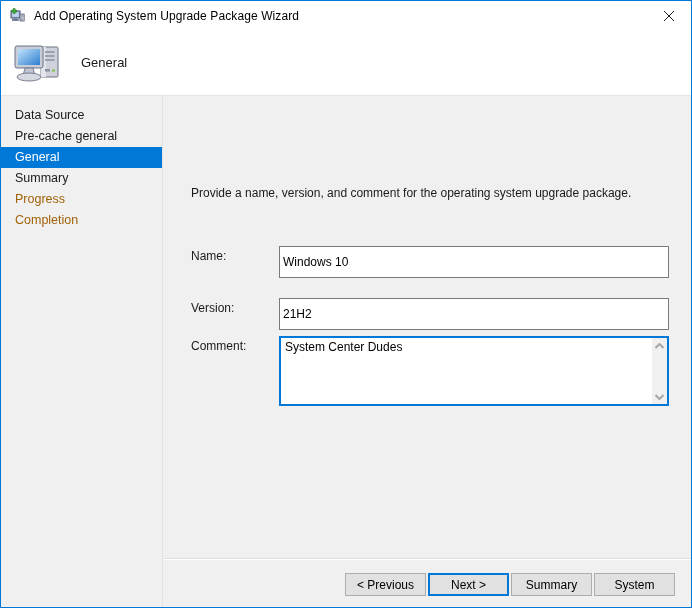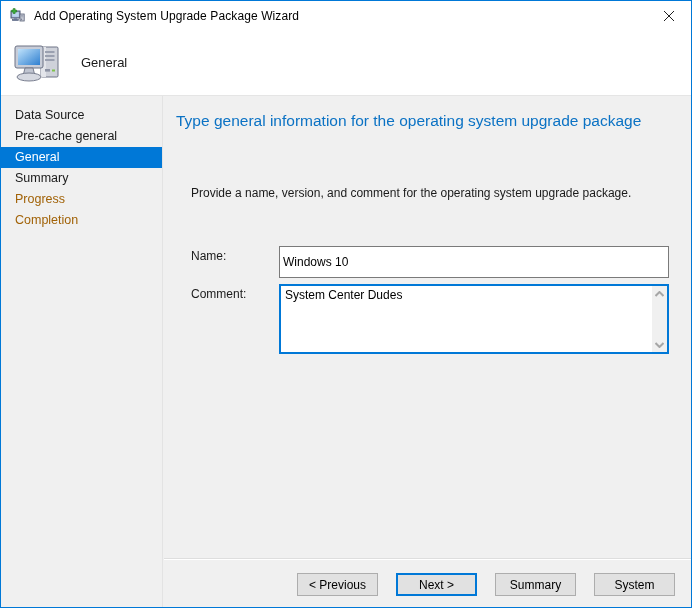--- a/index.html
+++ b/index.html
@@ -235,21 +235,21 @@
     bottom: 47px;
     height: 1px;
     background: #ffffff;
     border-top: 1px solid #dedede;
   }
   #footer {
     position: absolute;
     right: 16px;
     bottom: 11px;
     display: flex;
-    gap: 18px;
+    gap: 2px;
   }
   .btn {
     width: 81px;
     height: 23px;
     box-sizing: border-box;
     background: #e1e1e1;
     border: 1px solid #adadad;
     font-family: "Liberation Sans", sans-serif;
     font-size: 12px;
     color: #000000;
@@ -322,30 +322,33 @@
       <div class="nav-item">Data Source</div>
       <div class="nav-item">Pre-cache general</div>
       <div class="nav-item selected">General</div>
       <div class="nav-item">Summary</div>
       <div class="nav-item disabled">Progress</div>
       <div class="nav-item disabled">Completion</div>
     </div>
 
     <div id="content">
 
-      <div id="page-heading">Type general information for the operating system upgrade package</div>
       <div id="instruction">Provide a name, version, and comment for the operating system upgrade package.</div>
 
       <div id="form">
 
         <div class="field-row">
           <span class="field-label">Name:</span>
           <input class="text-input" type="text" value="Windows 10" style="">
         </div>
 
+        <div class="field-row">
+          <span class="field-label">Version:</span>
+          <input class="text-input" type="text" value="21H2" style="">
+        </div>
 
         <div class="field-row">
           <span class="field-label">Comment:</span>
           <div class="comment-wrap">
             <textarea class="comment-area" style="">System Center Dudes</textarea>
             <div class="comment-scrollbar">
               <div class="sb-arrow">
                 <svg width="9" height="6" viewBox="0 0 9 6">
                   <path d="M0.5 5 L4.5 1 L8.5 5" fill="none" stroke="#a6a6a6" stroke-width="2"></path>
                 </svg>

